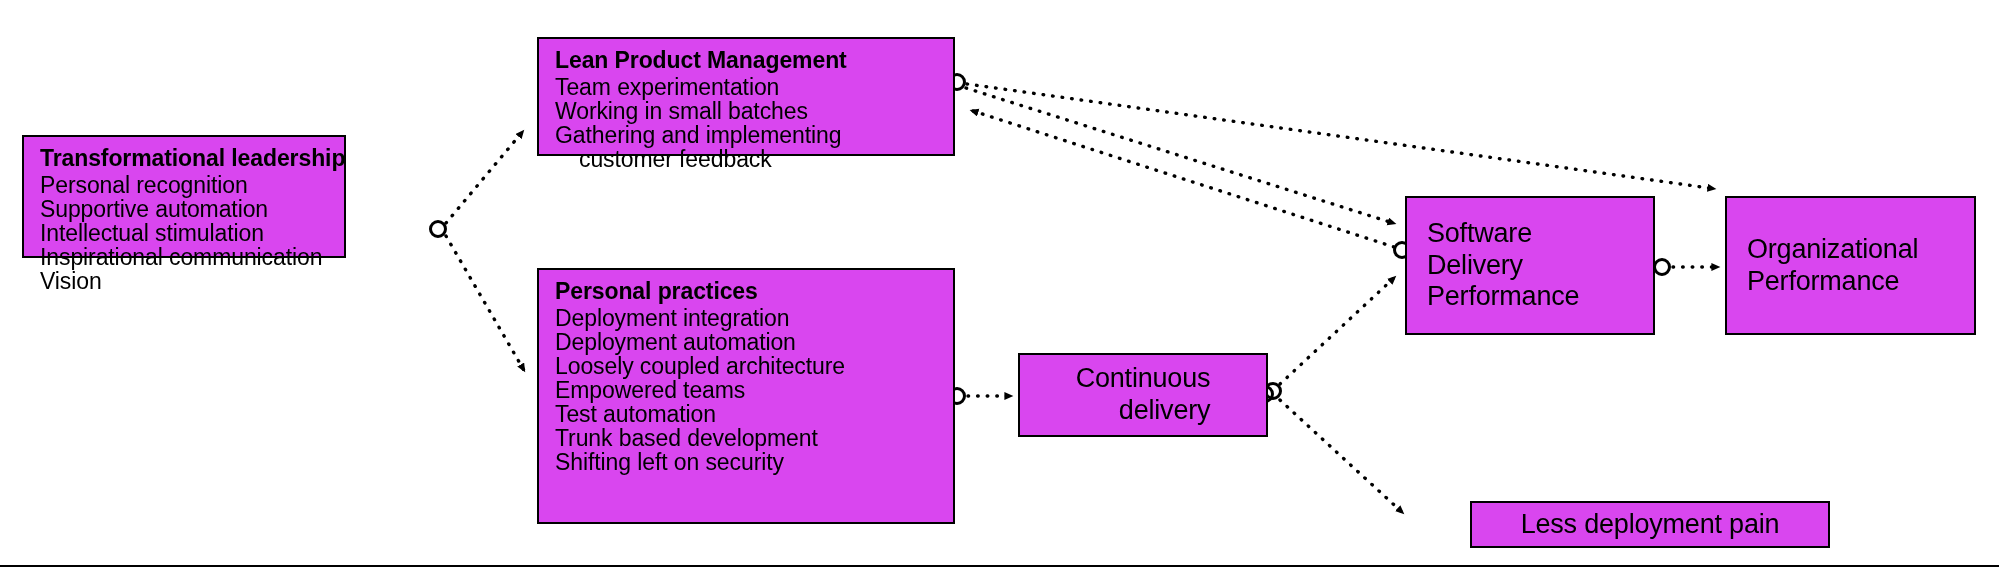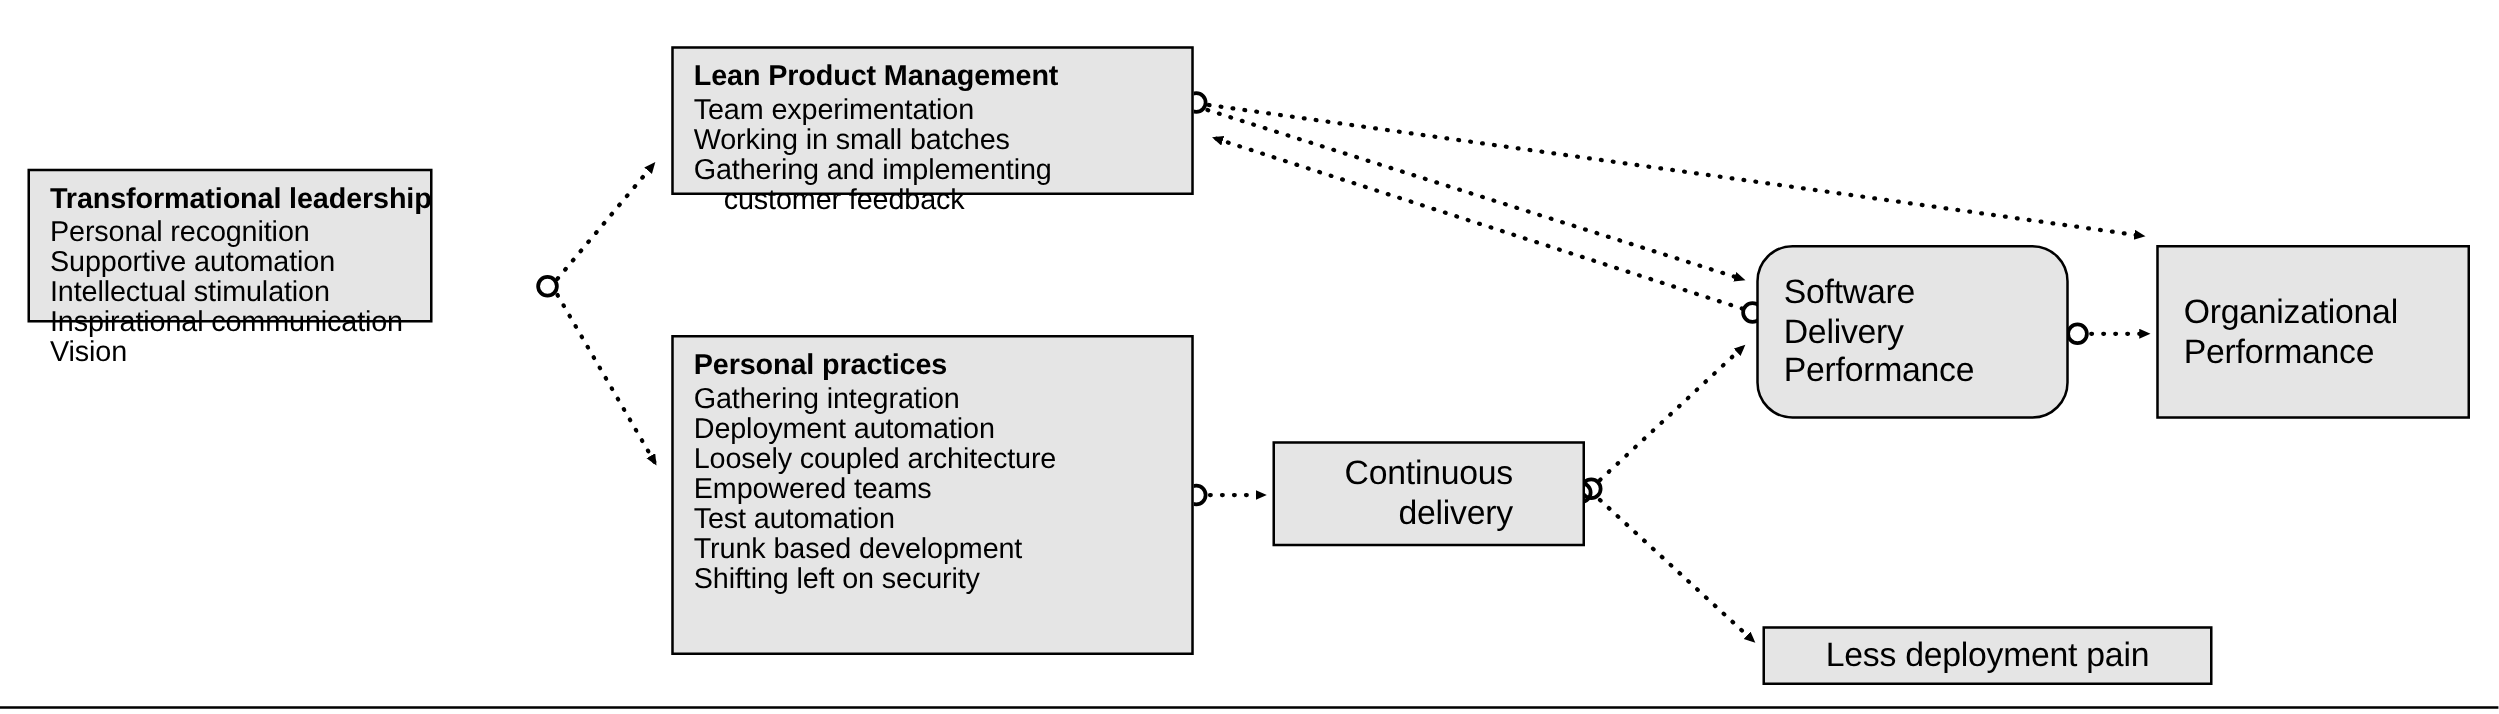--- a/index.html
+++ b/index.html
@@ -23,21 +23,21 @@
     left: 0;
     top: 0;
     width: 1999px;
     height: 571px;
     pointer-events: none;
   }
   .node {
     position: absolute;
     box-sizing: border-box;
     border: 2px solid #000000;
-    background: #e5e5e5;
+    background: #d946ef;
     line-height: 1.0;
   }
   .node-list {
     padding: 10px 14px 8px 16px;
   }
   .node-center {
     display: flex;
     align-items: center;
     justify-content: center;
     text-align: right;
@@ -140,49 +140,49 @@
   <div class="node node-list" style="left:537px; top:37px; width:418px; height:119px;">
     <div class="node-title">Lean Product Management</div>
     <div class="node-item">Team experimentation</div>
     <div class="node-item">Working in small batches</div>
     <div class="node-item">Gathering and implementing</div>
     <div class="node-item indent">customer feedback</div>
   </div>
 
   <div class="node node-list" style="left:537px; top:268px; width:418px; height:256px;">
     <div class="node-title">Personal practices</div>
-    <div class="node-item">Gathering integration</div>
+    <div class="node-item">Deployment integration</div>
     <div class="node-item">Deployment automation</div>
     <div class="node-item">Loosely coupled architecture</div>
     <div class="node-item">Empowered teams</div>
     <div class="node-item">Test automation</div>
     <div class="node-item">Trunk based development</div>
     <div class="node-item">Shifting left on security</div>
   </div>
 
   <div class="node node-center" style="left:1018px; top:353px; width:250px; height:84px;">
     <div class="center-text">
       <div>Continuous</div>
       <div>delivery</div>
     </div>
   </div>
 
-  <div class="node" style="left:1405px; top:196px; width:250px; height:139px; display:flex; align-items:center; padding-left:20px;border-radius:29px;">
+  <div class="node" style="left:1405px; top:196px; width:250px; height:139px; display:flex; align-items:center; padding-left:20px;">
     <div class="center-text">
       <div>Software</div>
       <div>Delivery</div>
       <div>Performance</div>
     </div>
   </div>
 
   <div class="node" style="left:1725px; top:196px; width:251px; height:139px; display:flex; align-items:center; padding-left:20px;">
     <div class="center-text">
       <div>Organizational</div>
       <div>Performance</div>
     </div>
   </div>
 
-  <div class="node node-center" style="left:1410px; top:501px; width:360px; height:47px;">
+  <div class="node node-center" style="left:1470px; top:501px; width:360px; height:47px;">
     <div class="center-text">Less deployment pain</div>
   </div>
 
   <div class="bottom-rule"></div>
 </div>
 
 </body></html>

